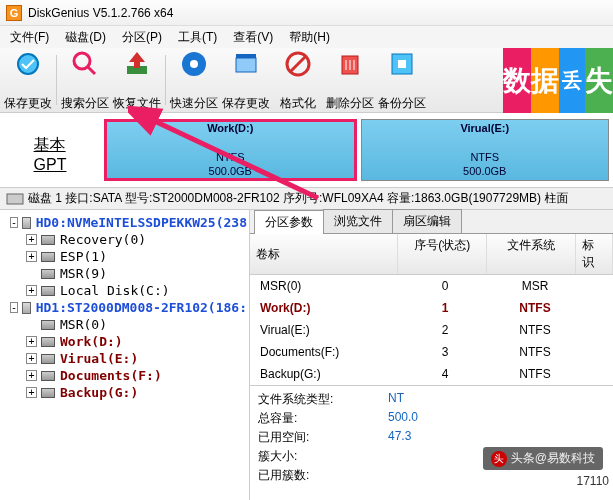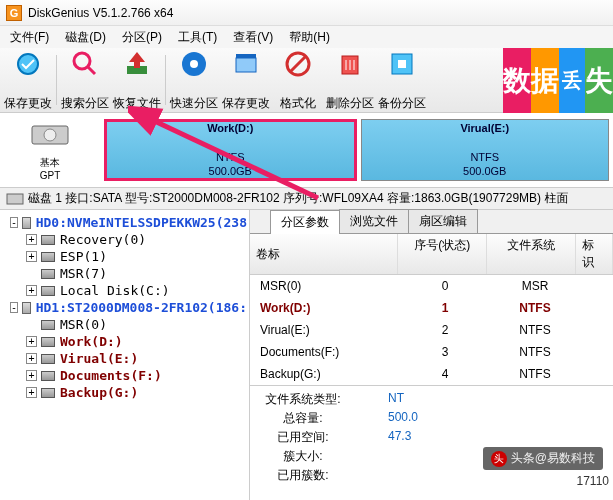--- a/index.html
+++ b/index.html
@@ -10,50 +10,50 @@
 .menubar span { padding: 2px 6px; cursor: default; }
 .toolbar { height: 65px; background: linear-gradient(#fafafa,#e8e8e8); border-bottom: 1px solid #ccc; display: flex; align-items: center; padding: 0 2px; position: relative; }
 .tool { width: 52px; height: 60px; display: flex; flex-direction: column; align-items: center; justify-content: center; gap: 15px; cursor: pointer; }
 .tool .ticon { width: 32px; height: 32px; display: flex; align-items: center; justify-content: center; }
 .tool .tlabel { font-size: 12px; }
 .sep { width: 1px; height: 50px; background: #ccc; margin: 0 2px; }
 .banner { position: absolute; right: 0; top: 0; width: 110px; height: 65px; display: flex; }
 .banner div { flex: 1; display: flex; align-items: center; justify-content: center; font-size: 28px; font-weight: bold; color: #fff; }
 .arrow { position: absolute; left: 128px; top: 55px; width: 200px; height: 100px; pointer-events: none; z-index: 10; }
 .diskbar { height: 75px; display: flex; border-bottom: 1px solid #ccc; }
-.diskinfo { width: 100px; padding: 6px; font-size: 10px; display: flex; flex-direction: column; justify-content: center; gap: 8px; align-items: center; }
+.diskinfo { width: 100px; padding: 14px; font-size: 16px; display: flex; flex-direction: column; justify-content: center; gap: 8px; align-items: center; text-decoration: underline; }
 .partstrip { flex: 1; display: flex; gap: 4px; padding: 6px 4px; }
 .part { flex: 1; border: 1px solid #888; display: flex; flex-direction: column; align-items: center; justify-content: center; background: linear-gradient(#7dcef0,#5ab8e0); position: relative; }
 .part.sel { border: 3px solid #e91e63; }
 .part .pinfo { text-align: center; font-size: 11px; color: #003; line-height: 1.3; padding: 2px 0; flex: 1; display: flex; flex-direction: column; justify-content: center; }
 .statusbar { height: 22px; background: #f0f0f0; border-bottom: 1px solid #ccc; display: flex; align-items: center; padding: 0 6px; font-size: 12px; gap: 4px; }
 .main { display: flex; height: 290px; }
 .tree { width: 250px; background: #fff; border-right: 1px solid #ccc; padding: 4px 2px; overflow: hidden; font-family: SimSun, monospace; font-size: 13px; }
 .tree .node { padding: 1px 0 1px 8px; white-space: nowrap; display: flex; align-items: center; gap: 2px; }
 .tree .node.l1 { padding-left: 24px; }
 .tree .box { display: inline-block; width: 11px; height: 11px; border: 1px solid #888; text-align: center; line-height: 9px; font-size: 10px; margin-right: 2px; }
 .tree .dicon { display: inline-block; width: 14px; height: 12px; background: linear-gradient(#ddd,#aaa); border: 1px solid #666; margin-right: 3px; }
 .tree .picon { display: inline-block; width: 14px; height: 10px; background: linear-gradient(#ccc,#999); border: 1px solid #555; margin-right: 3px; }
 .tree .hd { color: #1d4ed8; font-weight: bold; }
 .tree .bold { color: #800000; font-weight: bold; }
 .right { flex: 1; display: flex; flex-direction: column; background: #fff; }
-.tabs { height: 24px; background: #f0f0f0; display: flex; align-items: flex-end; padding: 0 20px; border-bottom: 1px solid #999; }
+.tabs { height: 24px; background: #f0f0f0; display: flex; align-items: flex-end; padding: 0 4px; border-bottom: 1px solid #999; }
 .tab { padding: 3px 10px; border: 1px solid #999; border-bottom: none; background: #e8e8e8; margin-right: -1px; cursor: pointer; }
 .tab.active { background: #fff; position: relative; top: 1px; }
 .table { flex: 1; overflow: hidden; }
 .thdr { display: flex; background: linear-gradient(#fdfdfd,#e8e8e8); border-bottom: 1px solid #ccc; }
 .thdr div { padding: 3px 6px; border-right: 1px solid #ddd; }
 .trow { display: flex; padding: 2px 0; }
 .trow div { padding: 2px 6px; }
 .trow.sel { color: #800000; font-weight: bold; }
 .c0 { width: 150px; display: flex; align-items: center; gap: 4px; }
 .c1 { width: 90px; text-align: center; }
 .c2 { width: 90px; text-align: center; }
 .details { border-top: 1px solid #ccc; padding: 4px 8px; font-size: 12px; background: #fff; }
-.details .row { display: flex; padding: 1px 0; text-align: center; }
+.details .row { display: flex; padding: 1px 0; }
 .details .lbl { width: 90px; }
 .details .val { color: #1565c0; margin-left: 40px; }
 .watermark { position: absolute; right: 10px; bottom: 30px; background: rgba(0,0,0,0.6); color: #eee; font-size: 12px; padding: 3px 8px; border-radius: 3px; display: flex; align-items: center; gap: 4px; }
 .wm-icon { width: 16px; height: 16px; background: #c00; border-radius: 50%; display: flex; align-items: center; justify-content: center; color: #fff; font-size: 10px; }
 .bottomnum { position: absolute; right: 4px; bottom: 12px; font-size: 12px; color: #333; }
 </style>
 </head>
 <body>
 
 <div class="titlebar">
@@ -201,21 +201,21 @@
         <span class="">Recovery(0)</span>
       </div>
       <div class="node l1">
         <span class="box">+</span>
         <span class="picon"></span>
         <span class="">ESP(1)</span>
       </div>
       <div class="node l1">
         <span style="display:inline-block;width:13px"></span>
         <span class="picon"></span>
-        <span class="">MSR(7)</span>
+        <span class="">MSR(9)</span>
       </div>
       <div class="node l1">
         <span class="box">+</span>
         <span class="picon"></span>
         <span class="">Local Disk(C:)</span>
       </div>
       <div class="node">
         <span class="box">-</span>
         <span class="dicon"></span>
         <span class="hd">HD1:ST2000DM008-2FR102(186:</span>

